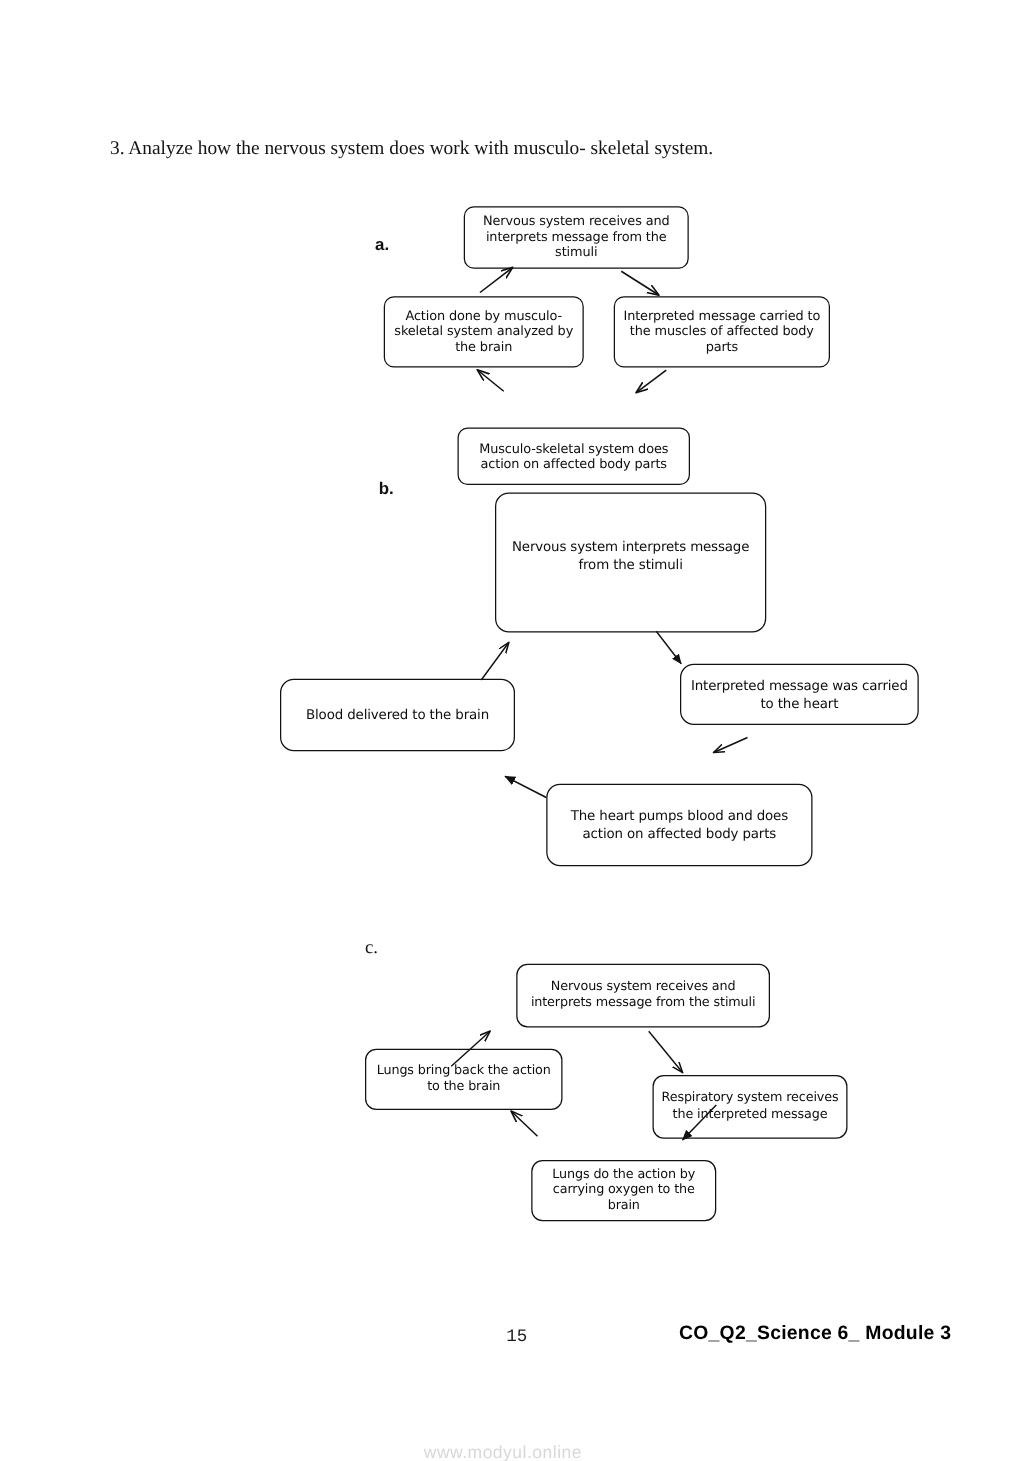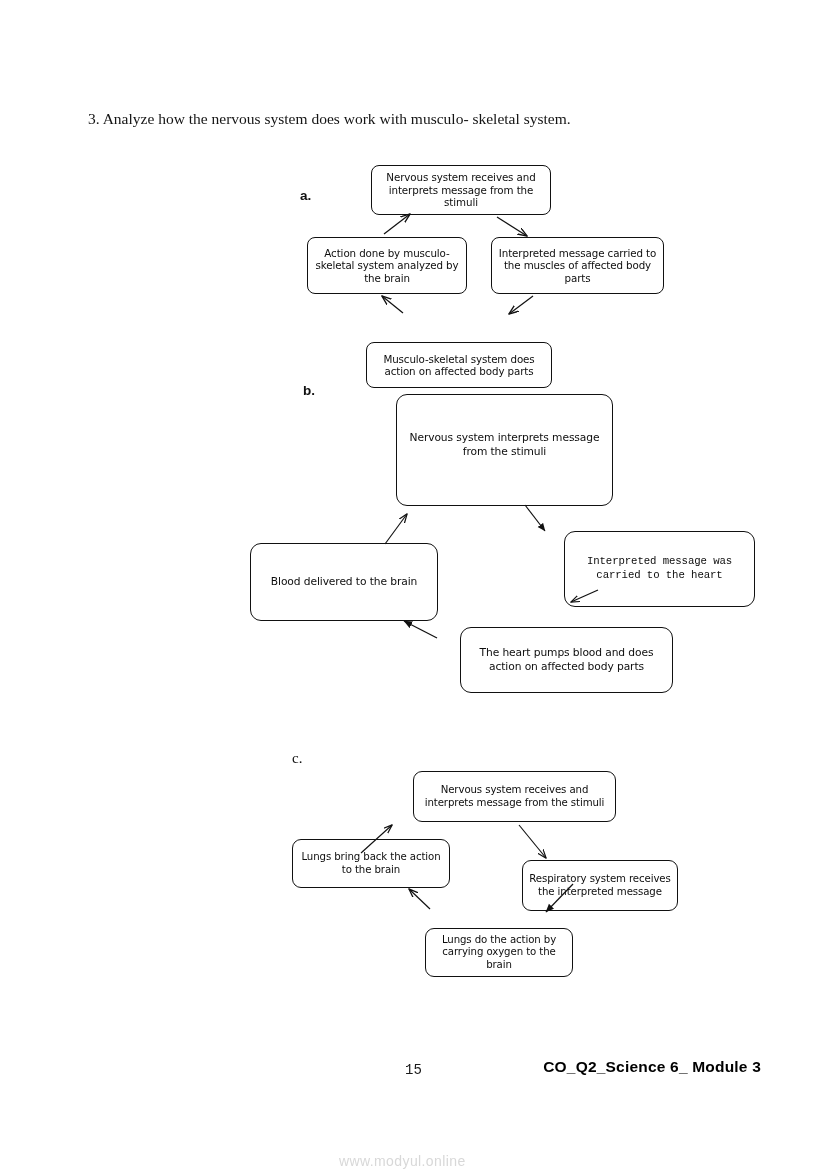--- a/index.html
+++ b/index.html
@@ -143,29 +143,29 @@
   </div>
 
   <div class="diagram grp-b">
 
     <div class="diag-label sans" style="left:303px; top:383px;">b.</div>
 
     <div class="fbox align-top" style="left:396px; top:394px; width:217px; height:112px; padding-top:36px;">
       <span>Nervous system interprets message from the stimuli</span>
     </div>
 
-    <div class="fbox" style="left:564px; top:531px; width:191px; height:76px;font-family:Liberation Mono, monospace;">
+    <div class="fbox" style="left:544px; top:531px; width:191px; height:49px;">
       <span>Interpreted message was carried to the heart</span>
     </div>
 
-    <div class="fbox" style="left:460px; top:627px; width:213px; height:66px;">
+    <div class="fbox" style="left:437px; top:627px; width:213px; height:66px;">
       <span>The heart pumps blood and does action on affected body parts</span>
     </div>
 
-    <div class="fbox" style="left:250px; top:543px; width:188px; height:78px;">
+    <div class="fbox" style="left:224px; top:543px; width:188px; height:58px;">
       <span>Blood delivered to the brain</span>
     </div>
   </div>
 
   <div class="diagram grp-c">
 
     <div class="diag-label" style="left:292px; top:750px;">c.</div>
 
     <div class="fbox" style="left:413px; top:771px; width:203px; height:51px;">
       <span>Nervous system receives and interprets message from the stimuli</span>

